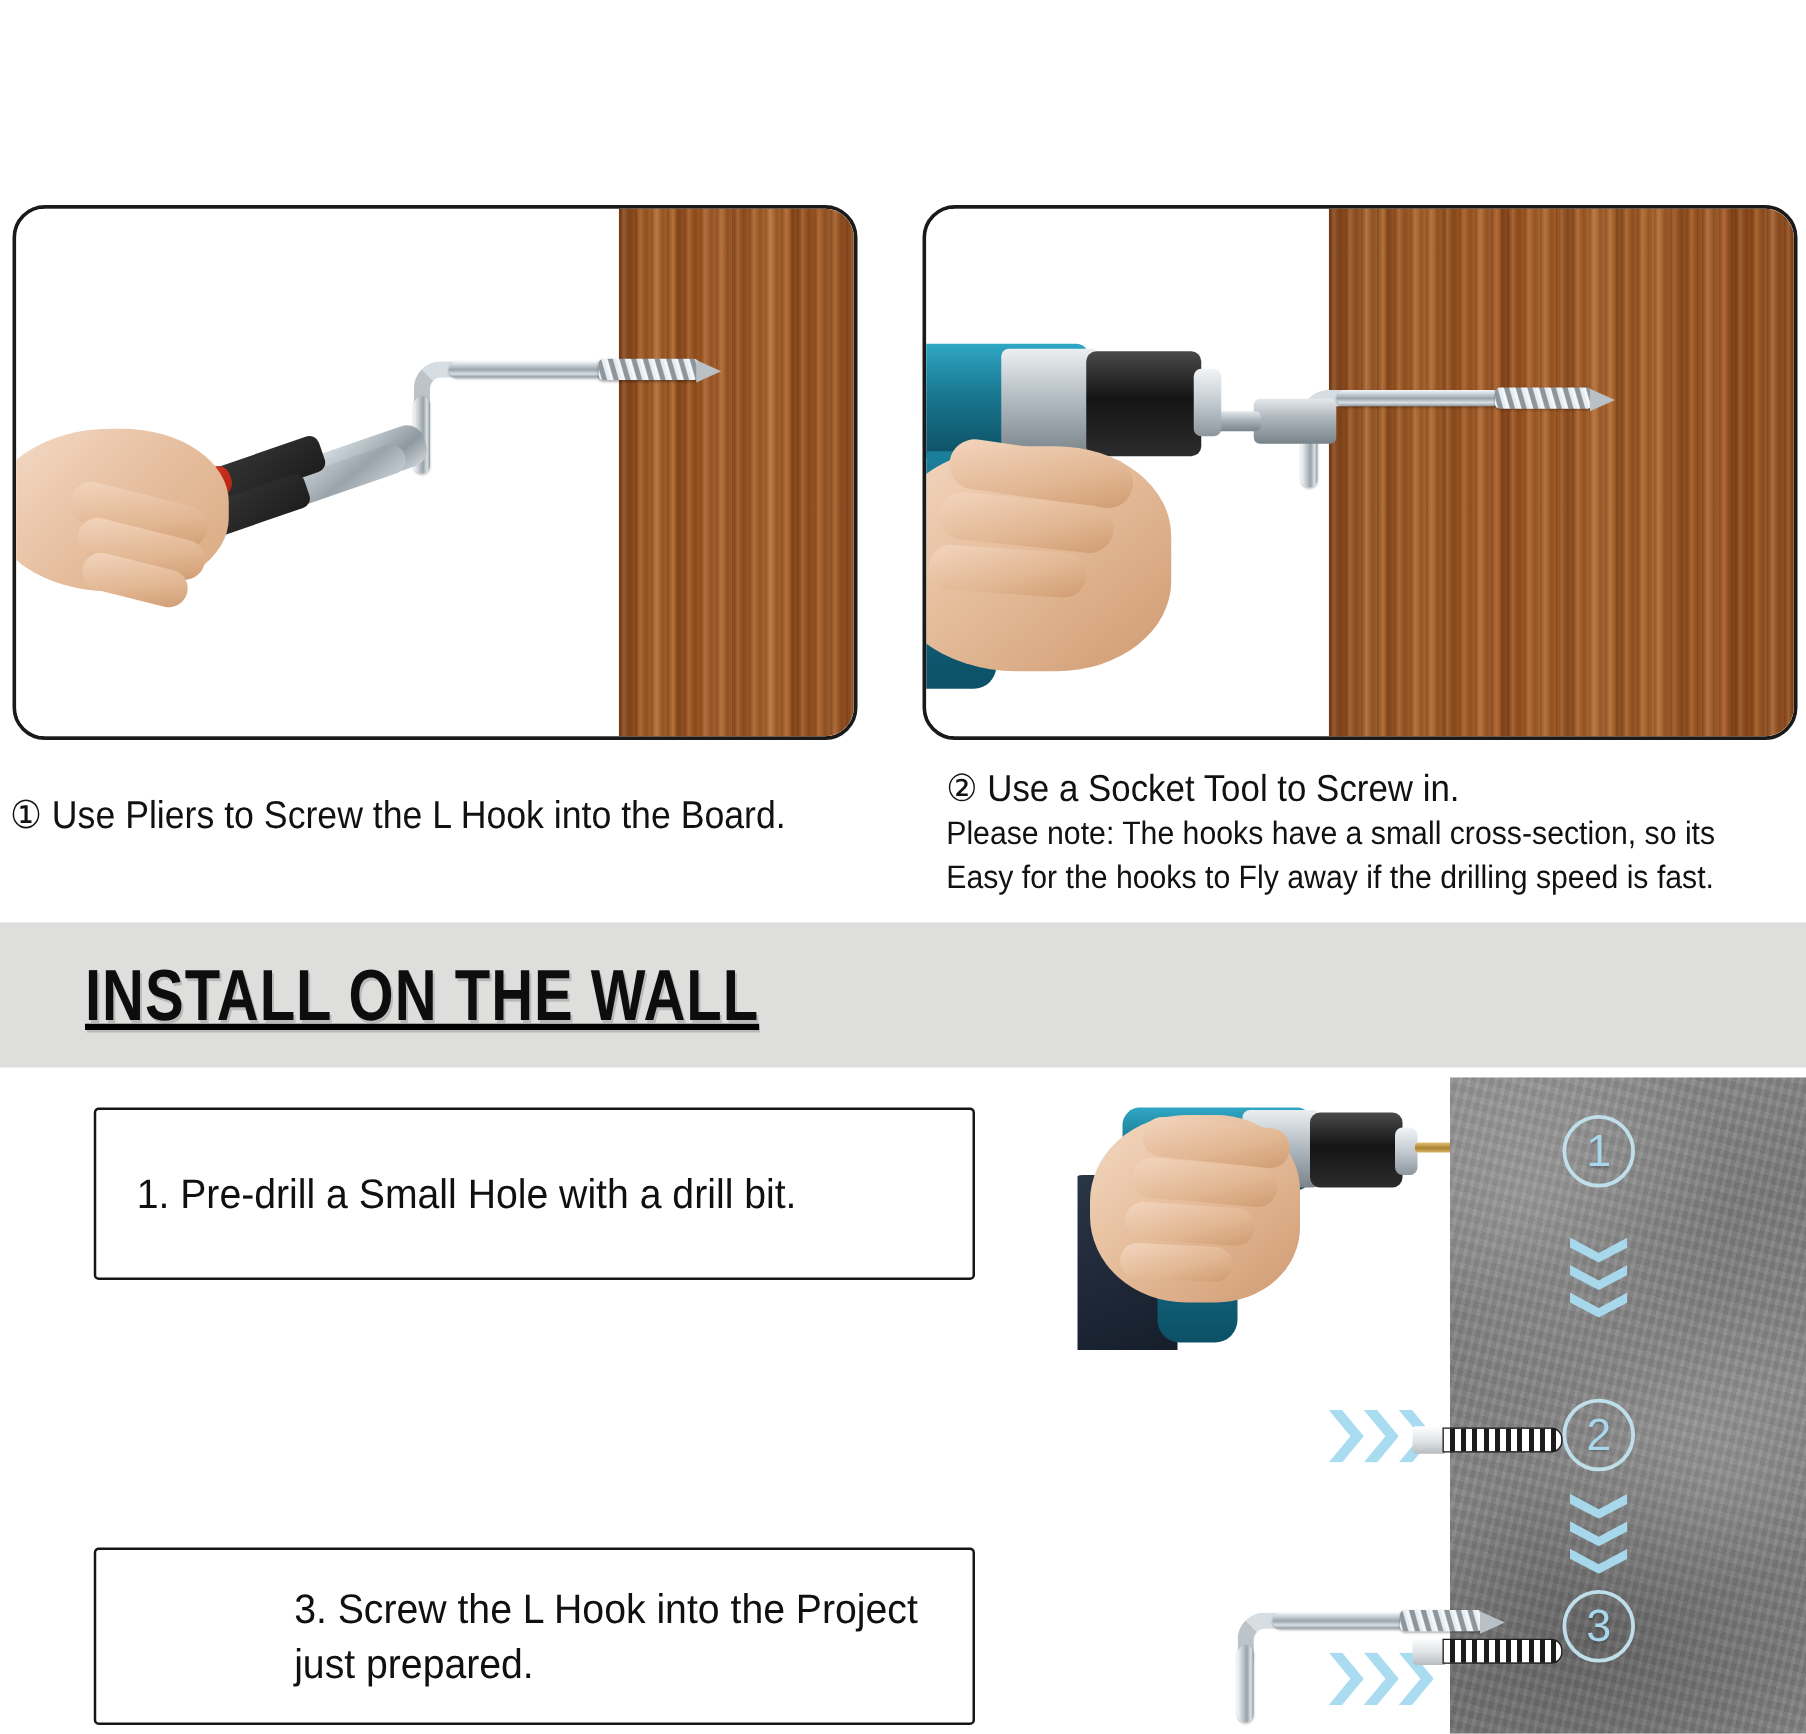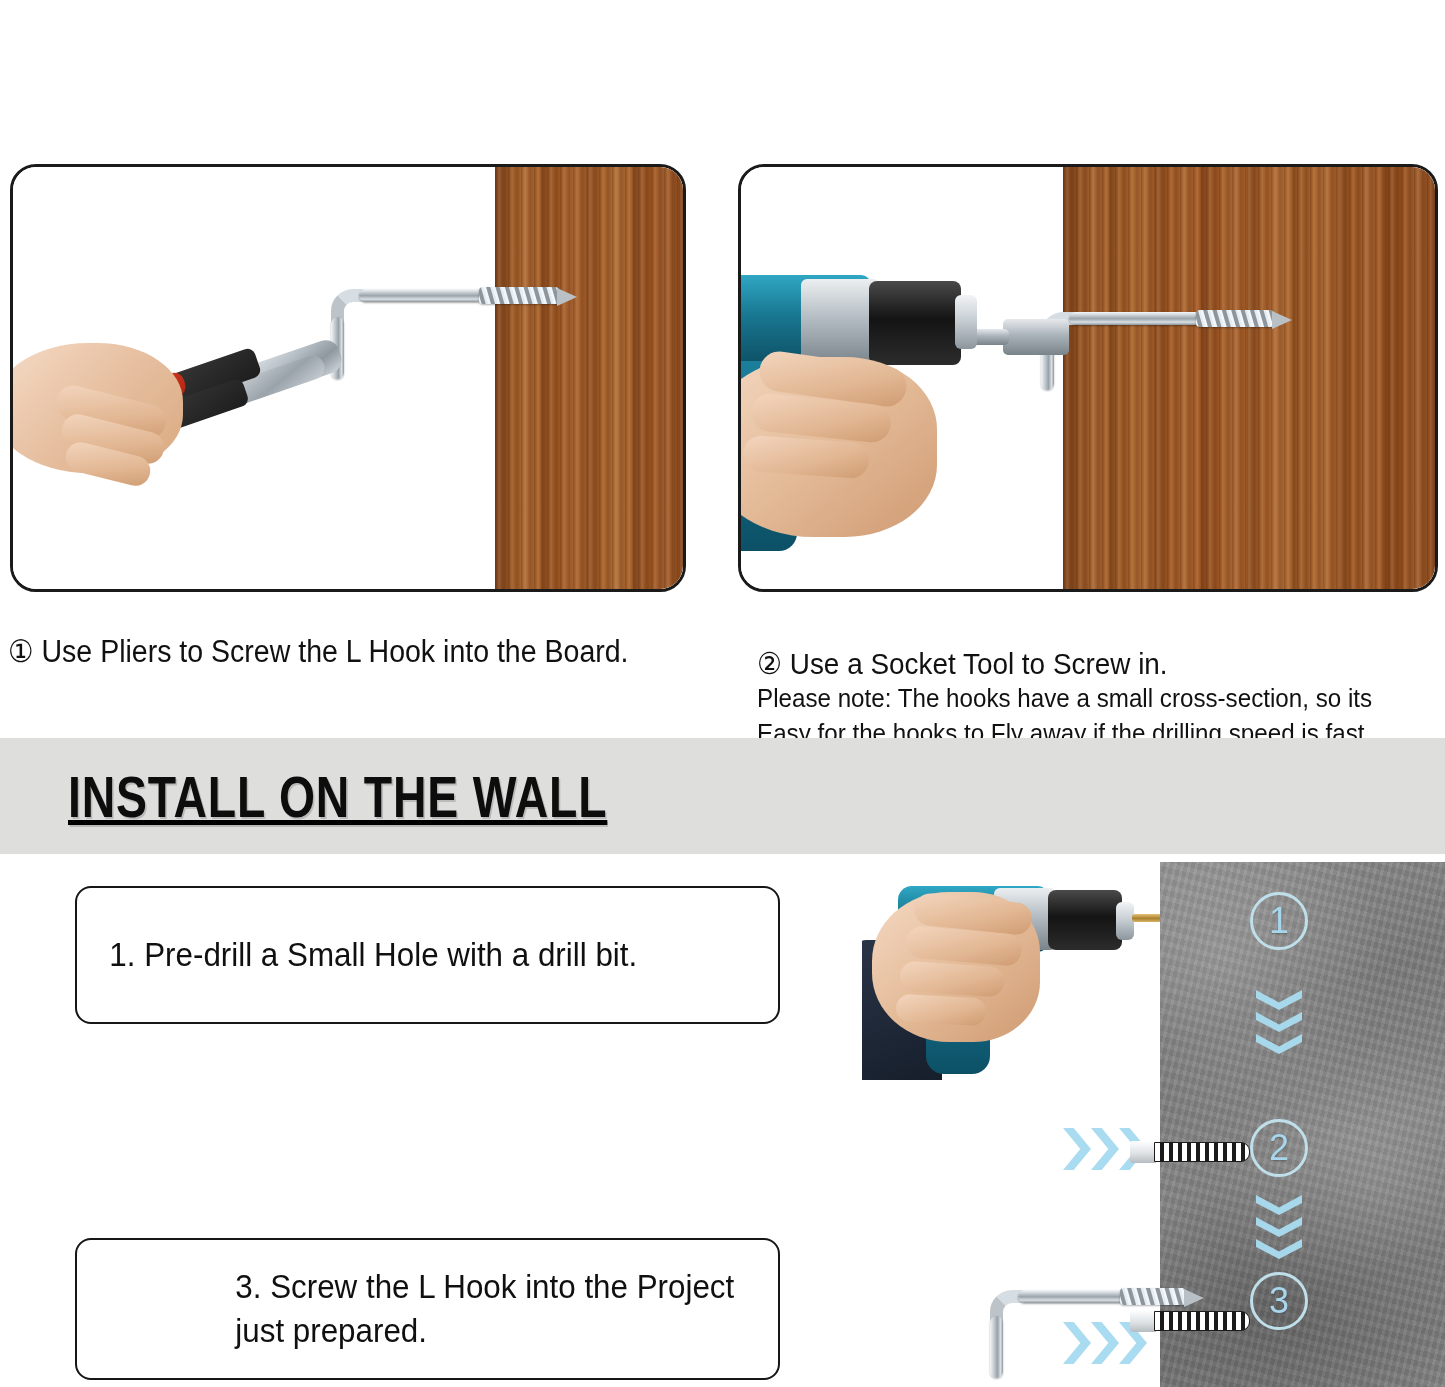--- a/index.html
+++ b/index.html
@@ -169,29 +169,29 @@
   }
 
   
   .caption {
     position: absolute;
     color: #111;
     font-family: "Liberation Sans", sans-serif;
     white-space: nowrap;
   }
   #caption-1 { left: 8px; top: 633px; font-size: 31px; transform: scaleX(0.92); transform-origin: left top; }
-  #caption-2 { left: 757px; top: 646px; }
+  #caption-2 { left: 757px; top: 613px; }
   #caption-2 .c2-main { font-size: 30px; display: block; transform: scaleX(0.93); transform-origin: left; }
   #caption-2 .c2-note { font-size: 26px; display: block; line-height: 1.34; transform: scaleX(0.93); transform-origin: left; }
 
   
   .step-box {
     position: absolute;
     border: 2.5px solid #161616;
-    border-radius: 16px;
+    border-radius: 4px;
     background: #fff;
     display: flex; align-items: center;
   }
   .step-text {
     font-size: 33px; color: #101010; line-height: 1.34;
     padding-left: 34px; padding-right: 16px;
     white-space: pre-line;
     transform: scaleX(0.95); transform-origin: left center;
   }
   #step-1 { left: 75px; top: 886px; width: 705px; height: 138px; }

